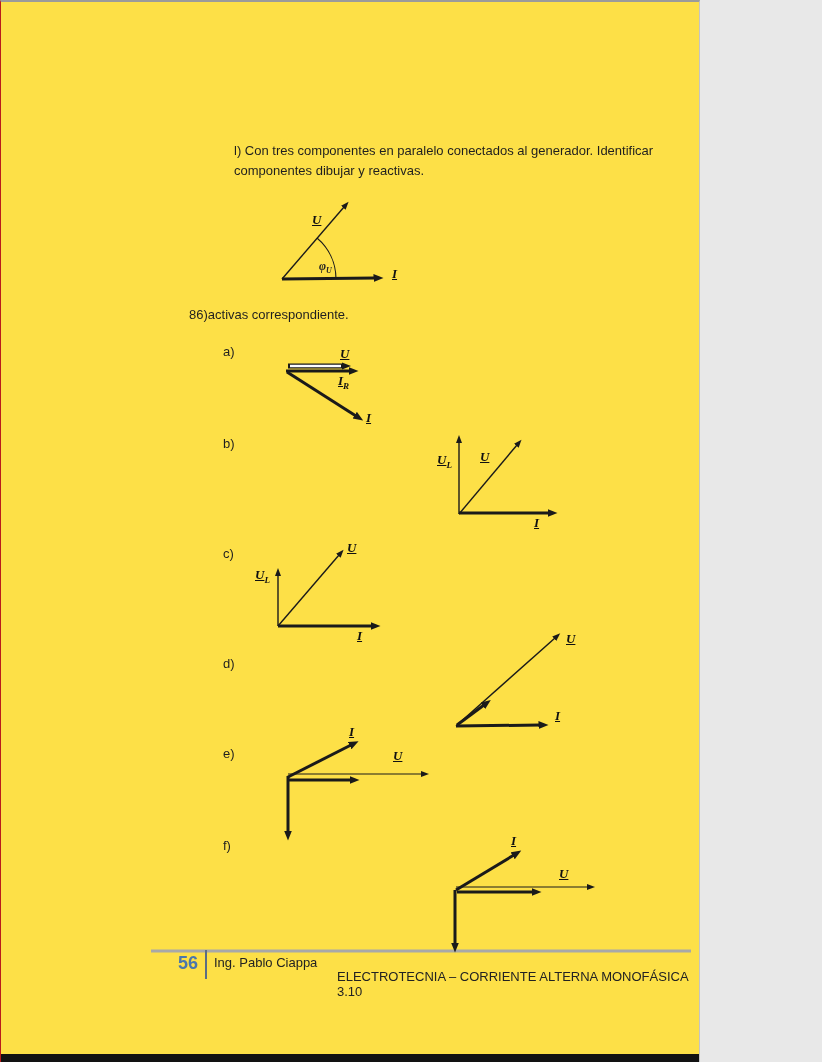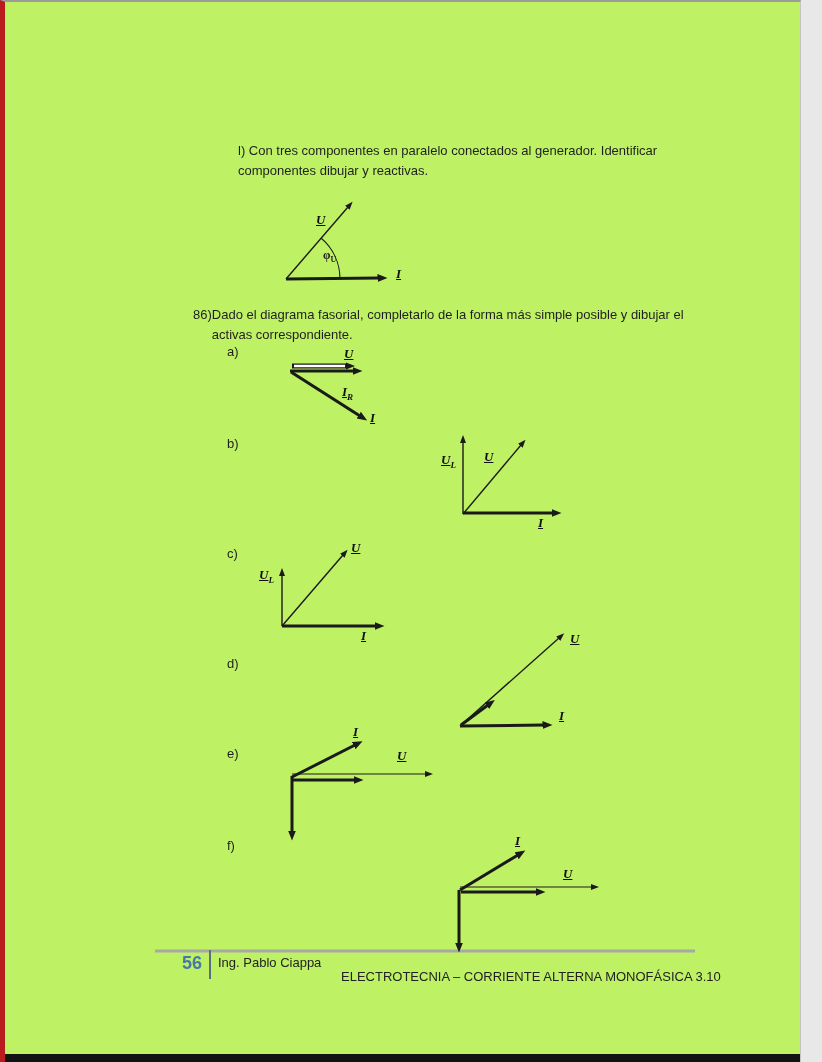--- a/index.html
+++ b/index.html
@@ -1,41 +1,41 @@
 <!DOCTYPE html>
 <html><head>
 <meta charset="utf-8">
 <style>
   html,body{margin:0;padding:0;background:#e8e8e8;}
   .page{
     position:relative;
-    width:801px;height:1062px;
-    background:#bef264;
+    width:700px;height:1062px;
+    background:#fde047;
     font-family:"Liberation Sans",sans-serif;
     color:#1f1f1f;
     overflow:hidden;
     border-top:2px solid #9b9b9b;
-    border-left:5px solid #b91c1c;
+    border-left:1px solid #b91c1c;
     border-right:1px solid #c4c4c4;
     box-sizing:border-box;
   }
   .bottom-band{position:absolute;left:0;right:0;bottom:0;height:8px;background:#121212;}
   .arrows{position:absolute;left:0;top:0;pointer-events:none;}
   .txt{position:absolute;font-size:13px;line-height:20px;white-space:nowrap;}
   .item-label{position:absolute;font-size:13px;white-space:nowrap;}
   .phasor{
     position:absolute;
     font-family:"Liberation Serif",serif;
     font-style:italic;font-weight:bold;
     font-size:13px;color:#111;white-space:nowrap;
   }
   .phasor .ul{text-decoration:underline;}
   .phasor sub{font-size:9px;}
-  .phi{position:absolute;font-family:"Liberation Serif",serif;
-       font-weight:bold;font-size:12px;color:#222;white-space:nowrap;}
+  .phi{position:absolute;font-family:"Liberation Serif",serif;font-style:italic;
+       font-weight:bold;font-size:12px;color:#222;white-space:nowrap;margin-top:11px;}
   .phi sub{font-size:8px;}
   .prob{position:absolute;display:flex;font-size:13px;line-height:20px;}
   .footer-pagenum{position:absolute;font-size:18px;font-weight:bold;}
   .footer-bar{position:absolute;width:2px;height:29px;}
   .footer-author{position:absolute;font-size:13px;color:#222;}
   .footer-title{position:absolute;font-size:13px;color:#222;}
 </style>
 </head>
 <body>
 
@@ -105,28 +105,27 @@
     <div>componentes dibujar y reactivas.</div>
   </div>
 
   <span class="phasor" style="left:311px;top:210px;"><span class="ul">U</span></span>
   <span class="phi" style="left:318px;top:246px;"><span>φ</span><sub>U</sub></span>
   <span class="phasor" style="left:391px;top:264px;"><span class="ul">I</span></span>
 
   <div class="prob" style="left:188px;top:303px;">
     <div>86)</div>
     <div>
-      <div>Dado el diagrama fasorial, completarlo de la forma más simple posible y dibujar el</div>
       <div>activas correspondiente.</div>
     </div>
   </div>
 
   <span class="item-label" style="left:222px;top:342px;">a)</span>
   <span class="phasor" style="left:339px;top:344px;"><span class="ul">U</span></span>
-  <span class="phasor" style="left:337px;top:382px;"><span class="ul">I</span><sub>R</sub></span>
+  <span class="phasor" style="left:337px;top:371px;"><span class="ul">I</span><sub>R</sub></span>
   <span class="phasor" style="left:365px;top:408px;"><span class="ul">I</span></span>
 
   <span class="item-label" style="left:222px;top:434px;">b)</span>
   <span class="phasor" style="left:436px;top:450px;"><span class="ul">U</span><sub>L</sub></span>
   <span class="phasor" style="left:479px;top:447px;"><span class="ul">U</span></span>
   <span class="phasor" style="left:533px;top:513px;"><span class="ul">I</span></span>
 
   <span class="item-label" style="left:222px;top:544px;">c)</span>
   <span class="phasor" style="left:254px;top:565px;"><span class="ul">U</span><sub>L</sub></span>
   <span class="phasor" style="left:346px;top:538px;"><span class="ul">U</span></span>

